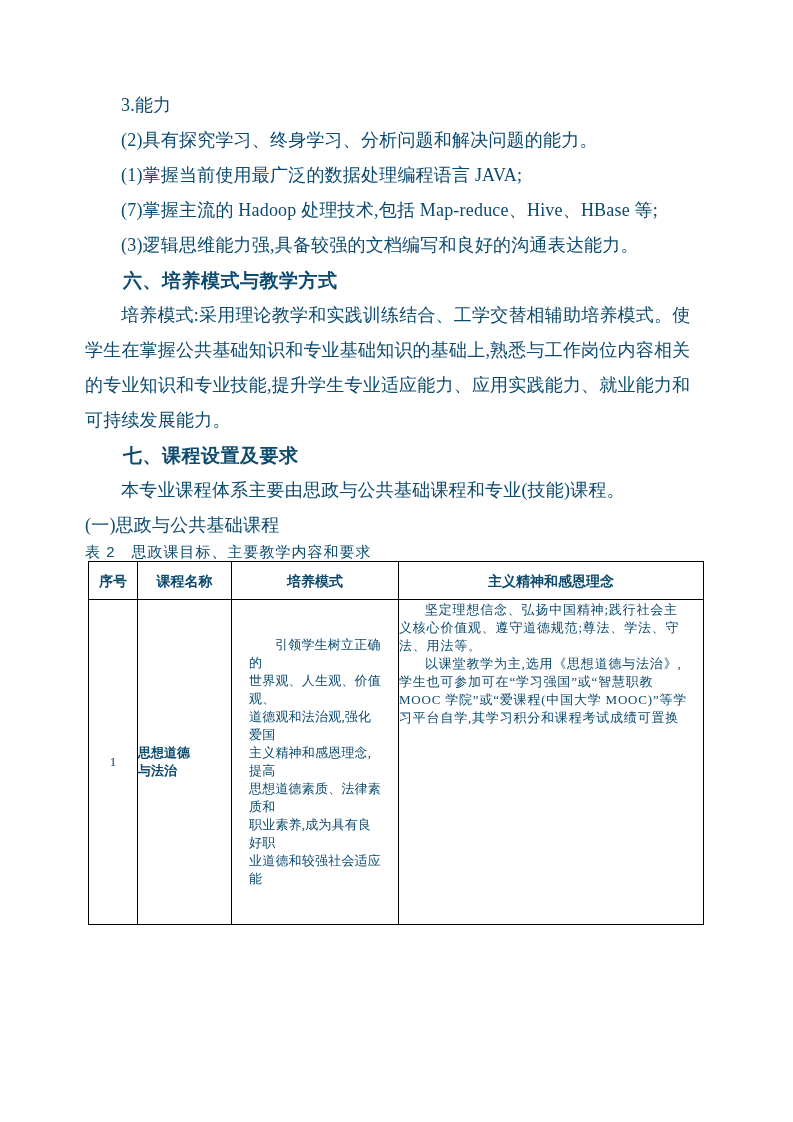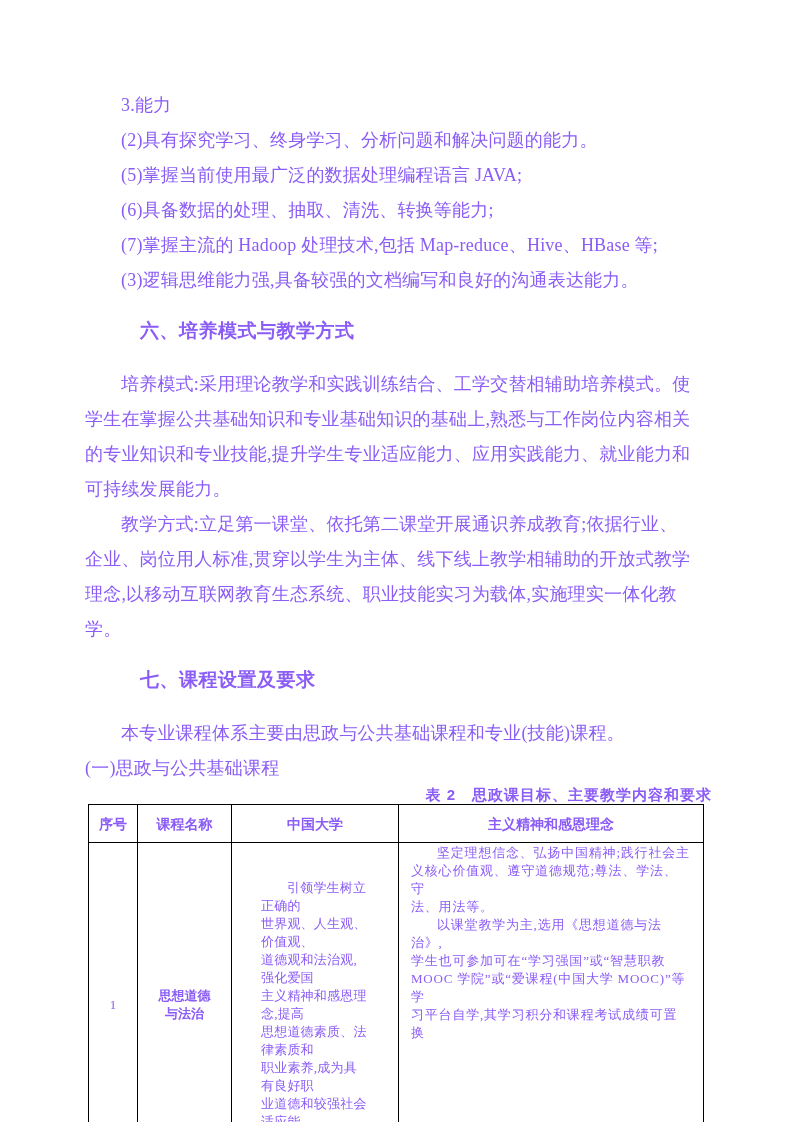--- a/index.html
+++ b/index.html
@@ -1,86 +1,85 @@
 <!DOCTYPE html>
 <html><head>
 <meta charset="utf-8">
 <style>
   html, body { margin: 0; padding: 0; background: #ffffff; }
   .page {
     position: relative;
     width: 767px;
     height: 1122px;
     background: #ffffff;
-    color: #8b5cf6;
+    color: #0c4a6e;
     font-family: "Liberation Serif", "DejaVu Serif", serif;
     overflow: hidden;
   }
   .content {
     position: absolute;
     left: 85px;
     top: 88px;
     width: 627px;
   }
   .t {
     margin: 0;
     font-size: 18px;
     line-height: 35px;
     white-space: pre-line;
     letter-spacing: 0.2px;
   }
   .indent { text-indent: 2em; }
   .h {
-    margin: 17px;
+    margin: 0;
     font-size: 19px;
     line-height: 35px;
     font-weight: bold;
-    font-family: Liberation Mono, monospace;
+    font-family: Liberation Serif, serif;
     text-indent: 2em;
     letter-spacing: 0.5px;
   }
   .caption {
     font-family: "Liberation Sans", "DejaVu Sans", sans-serif;
-    font-weight: bold;
+    font-weight: normal;
     font-size: 15px;
     line-height: 18px;
-    text-align: right;
+    text-align: left;
     letter-spacing: 1px;
     white-space: pre-line;
   }
   table.course {
     border-collapse: collapse;
     table-layout: fixed;
     width: 615px;
     margin-left: 3px;
     font-family: "Liberation Serif", "DejaVu Serif", serif;
   }
   table.course td, table.course th {
     border: 1px solid #000000;
-    padding: 1px 12px;
+    padding: 1px 0;
     font-size: 13px;
     line-height: 18px;
     overflow: hidden;
   }
   table.course th {
     font-family: "Liberation Sans", "DejaVu Sans", sans-serif;
     font-size: 14px;
     font-weight: bold;
     height: 21px;
     text-align: center;
     padding: 8px;
   }
   tr.data-row { height: 126px; }
   td.c-no {
     text-align: center;
     vertical-align: middle;
     font-size: 14px;
   }
   td.c-name {
-    text-align: center;
     vertical-align: middle;
     font-weight: bold;
     white-space: pre-line;
     font-family: "Liberation Sans", "DejaVu Sans", sans-serif;
   }
   td.c-objective {
     vertical-align: top;
     white-space: pre-line;
     letter-spacing: 0.2px;
   }
@@ -97,53 +96,48 @@
   }
 </style>
 </head>
 <body>
 
 <div class="page">
   <div class="content">
 
     <p class="t indent">3.能力</p>
     <p class="t indent">(2)具有探究学习、终身学习、分析问题和解决问题的能力。</p>
-    <p class="t indent">(5)掌握当前使用最广泛的数据处理编程语言 JAVA;</p>
-    <p class="t indent">(6)具备数据的处理、抽取、清洗、转换等能力;</p>
+    <p class="t indent">(1)掌握当前使用最广泛的数据处理编程语言 JAVA;</p>
     <p class="t indent">(7)掌握主流的 Hadoop 处理技术,包括 Map-reduce、Hive、HBase 等;</p>
     <p class="t indent">(3)逻辑思维能力强,具备较强的文档编写和良好的沟通表达能力。</p>
 
     <h2 class="h">六、培养模式与教学方式</h2>
     <p class="t indent">培养模式:采用理论教学和实践训练结合、工学交替相辅助培养模式。使
 学生在掌握公共基础知识和专业基础知识的基础上,熟悉与工作岗位内容相关
 的专业知识和专业技能,提升学生专业适应能力、应用实践能力、就业能力和
 可持续发展能力。</p>
-    <p class="t indent">教学方式:立足第一课堂、依托第二课堂开展通识养成教育;依据行业、
-企业、岗位用人标准,贯穿以学生为主体、线下线上教学相辅助的开放式教学
-理念,以移动互联网教育生态系统、职业技能实习为载体,实施理实一体化教
-学。</p>
 
     <h2 class="h">七、课程设置及要求</h2>
     <p class="t indent">本专业课程体系主要由思政与公共基础课程和专业(技能)课程。</p>
     <p class="t">(一)思政与公共基础课程</p>
 
     <div class="caption">表 2　思政课目标、主要教学内容和要求</div>
 
     <table class="course">
       <colgroup>
         <col style="width:49px">
         <col style="width:94px">
         <col style="width:167px">
         <col style="width:305px">
       </colgroup>
       <thead>
         <tr>
           <th>序号</th>
           <th>课程名称</th>
-          <th>中国大学</th>
+          <th>培养模式</th>
           <th>主义精神和感恩理念</th>
         </tr>
       </thead>
       <tbody>
         <tr class="data-row">
           <td class="c-no">1</td>
           <td class="c-name">思想道德
 与法治</td>
           <td class="c-objective">
             <p class="obj">引领学生树立正确的

